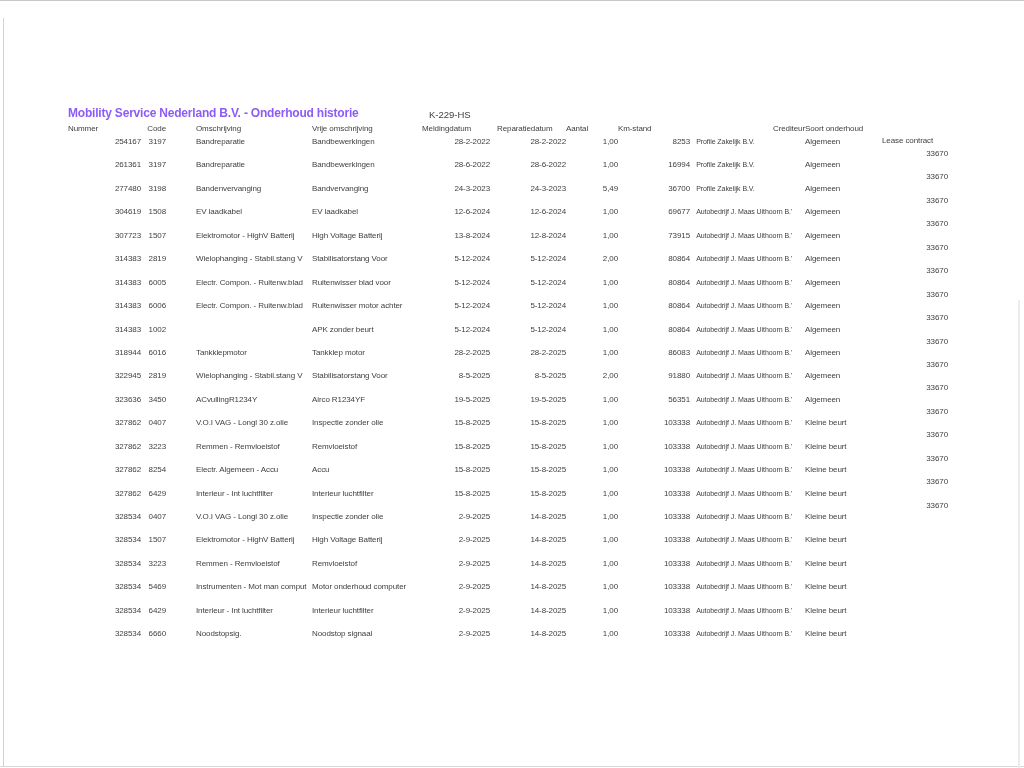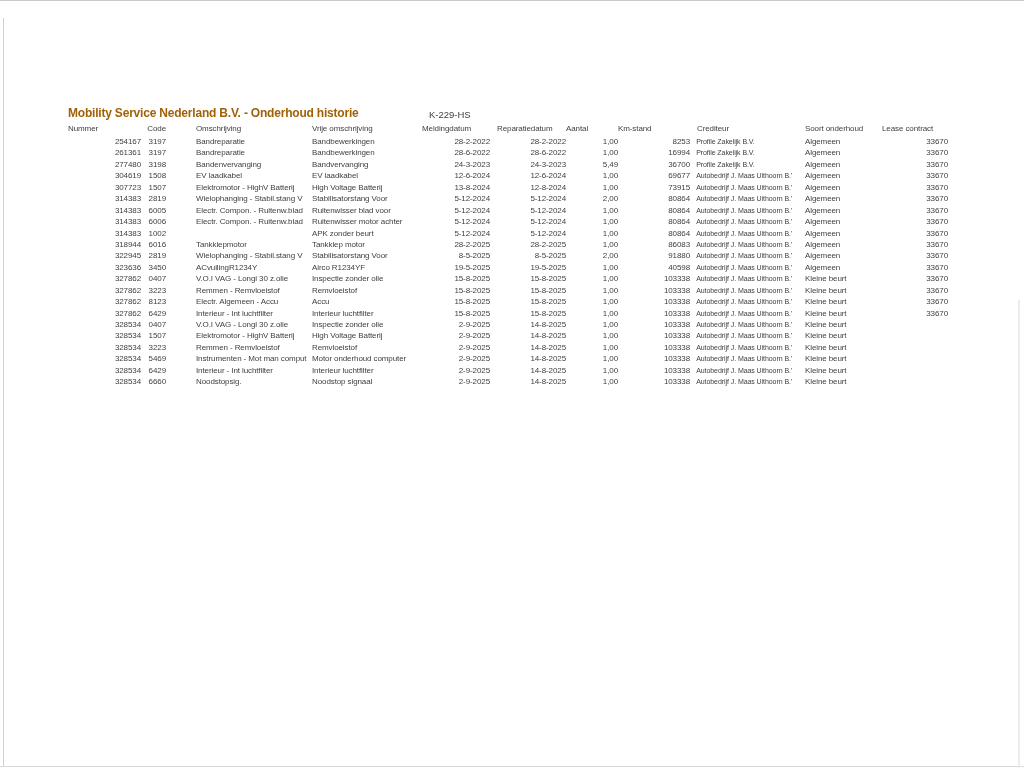--- a/index.html
+++ b/index.html
@@ -10,21 +10,21 @@
     color:#3f3f3f;
   }
   
   .edge-top{position:absolute;top:0;left:0;width:1024px;height:1px;background:#c9c9c9;}
   .edge-bottom{position:absolute;top:766px;left:0;width:1024px;height:1px;background:#d8d8d8;}
   .edge-left{position:absolute;top:18px;left:3px;width:1px;height:749px;background:#d2d2d2;}
   .edge-right{position:absolute;top:300px;left:1018px;width:2px;height:468px;background:#ececec;}
 
   .title{
     position:absolute;left:68px;top:106px;
-    font-size:12px;font-weight:bold;color:#a16207;letter-spacing:-0.2px;
+    font-size:12px;font-weight:bold;color:#8b5cf6;letter-spacing:-0.2px;
     white-space:nowrap;
   }
   .ref{
     position:absolute;left:422px;top:109px;
     font-size:9.5px;color:#3f3f3f;white-space:nowrap;padding-left:7px;
   }
   .grid{
     display:grid;
     grid-template-columns:73px 25px 146px 110px 68px 76px 52px 72px 115px 75px 68px;
   }
@@ -33,29 +33,29 @@
   .cell{
     font-size:8px;line-height:11.45px;height:11.45px;
     white-space:nowrap;letter-spacing:-0.1px;color:#3f3f3f;
   }
   
   .c1{text-align:right;}
   .c2{text-align:right;}
   .c3{padding-left:30px;}
   .c5,.c6,.c7,.c8{text-align:right;}
   .c9{padding-left:7px;transform:scaleX(0.88);transform-origin:0 50%;}
-  .c11{text-align:right;}
+  .c11{text-align:right;margin-top:12px;}
   
   .hdr{color:#3f3f3f;}
   .hdr.c1{text-align:left;}
   .hdr.c5{text-align:left;}
   .hdr.c6{text-align:left;padding-left:7px;}
   .hdr.c7{text-align:left;}
   .hdr.c8{text-align:left;}
-  .hdr.c9{transform:none;}
+  .hdr.c9{transform:none;text-align:right;}
   .hdr.c11{text-align:left;padding-left:2px;}
 </style>
 </head>
 <body>
 
 <div class="edge-top"></div>
 <div class="edge-bottom"></div>
 <div class="edge-left"></div>
 <div class="edge-right"></div>
 
@@ -220,21 +220,21 @@
         <div class="cell c11">33670</div>
       </div>
       <div class="grid">
         <div class="cell c1">323636</div>
         <div class="cell c2">3450</div>
         <div class="cell c3">ACvullingR1234Y</div>
         <div class="cell c4">Airco R1234YF</div>
         <div class="cell c5">19-5-2025</div>
         <div class="cell c6">19-5-2025</div>
         <div class="cell c7">1,00</div>
-        <div class="cell c8">40598</div>
+        <div class="cell c8">56351</div>
         <div class="cell c9">Autobedrijf J. Maas Uithoorn B.'</div>
         <div class="cell c10">Algemeen</div>
         <div class="cell c11">33670</div>
       </div>
       <div class="grid">
         <div class="cell c1">327862</div>
         <div class="cell c2">0407</div>
         <div class="cell c3">V.O.I VAG - Longl 30 z.olie</div>
         <div class="cell c4">Inspectie zonder olie</div>
         <div class="cell c5">15-8-2025</div>
@@ -253,21 +253,21 @@
         <div class="cell c5">15-8-2025</div>
         <div class="cell c6">15-8-2025</div>
         <div class="cell c7">1,00</div>
         <div class="cell c8">103338</div>
         <div class="cell c9">Autobedrijf J. Maas Uithoorn B.'</div>
         <div class="cell c10">Kleine beurt</div>
         <div class="cell c11">33670</div>
       </div>
       <div class="grid">
         <div class="cell c1">327862</div>
-        <div class="cell c2">8123</div>
+        <div class="cell c2">8254</div>
         <div class="cell c3">Electr. Algemeen - Accu</div>
         <div class="cell c4">Accu</div>
         <div class="cell c5">15-8-2025</div>
         <div class="cell c6">15-8-2025</div>
         <div class="cell c7">1,00</div>
         <div class="cell c8">103338</div>
         <div class="cell c9">Autobedrijf J. Maas Uithoorn B.'</div>
         <div class="cell c10">Kleine beurt</div>
         <div class="cell c11">33670</div>
       </div>

